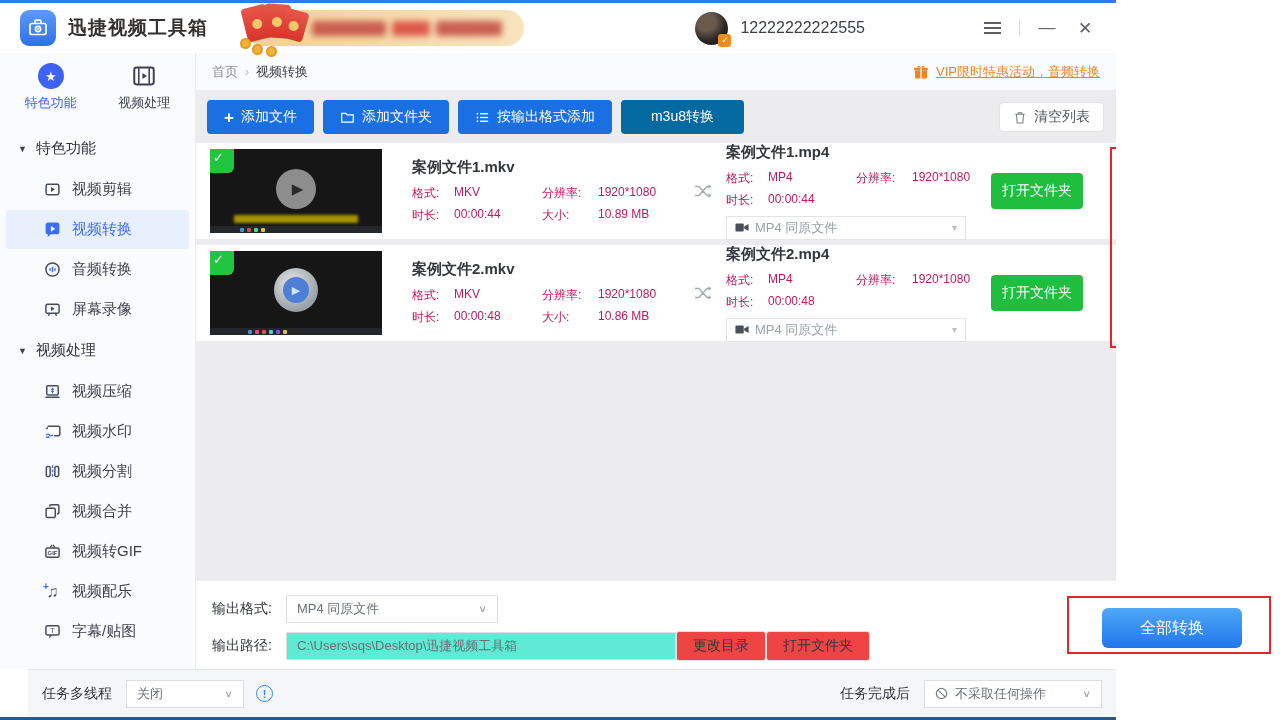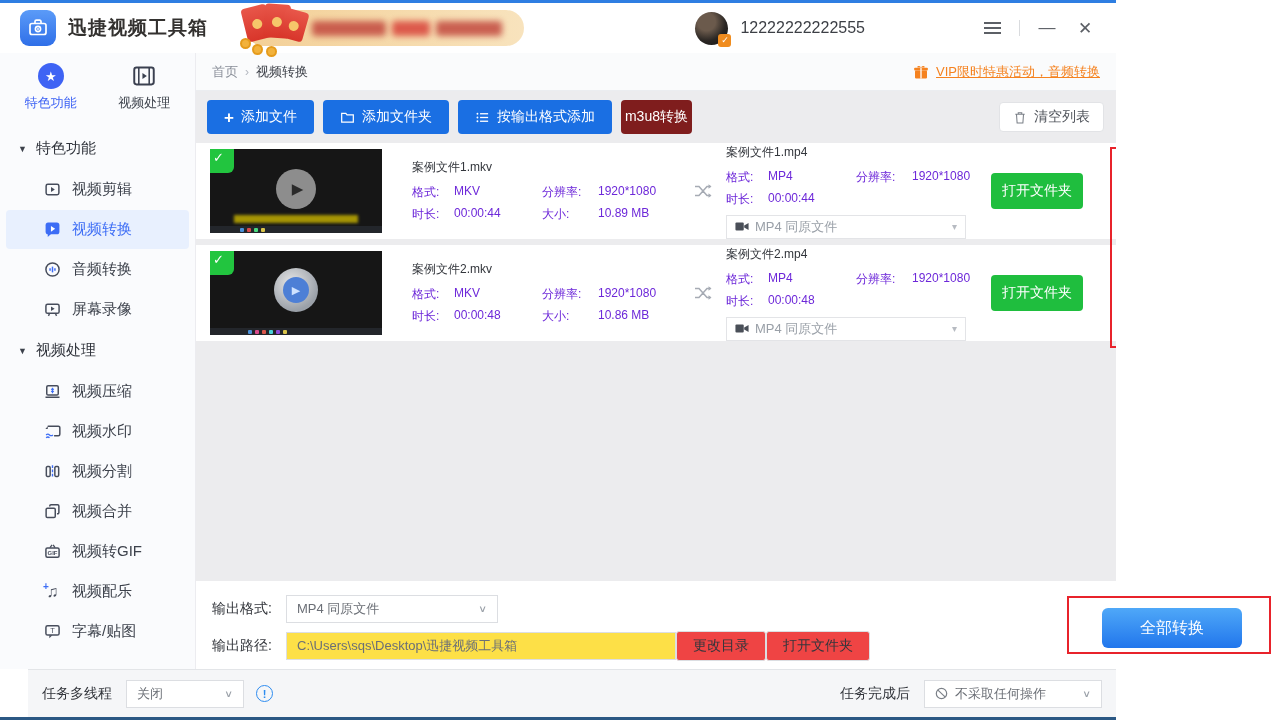--- a/index.html
+++ b/index.html
@@ -69,21 +69,21 @@
   .crumb-sep { font-size:12px; color:#b4b8c0; margin:0 7px; }
   .crumb-cur { font-size:13px; color:#383c44; }
   .vip-link-wrap { margin-left:auto; display:flex; align-items:center; gap:7px; }
   .vip-link { font-size:13px; color:#f5821f; text-decoration:underline; }
 
   .content { flex:1; background:#ececee; position:relative; overflow:hidden; }
   .toolbar { display:flex; align-items:center; padding:9px 12px 9px 11px; gap:9px; }
   .btn { border:none; border-radius:4px; font-size:14px; display:inline-flex; align-items:center;
          justify-content:center; gap:7px; cursor:default; font-family:inherit; }
   .btn-primary { background:#1a6fe3; color:#fff; height:34px; padding:0 17px; }
-  .btn-sky { background:#7f1d1d; color:#fff; height:34px; padding:0 4px; }
+  .btn-sky { background:#0369a1; color:#fff; height:34px; padding:0 30px; }
   .btn-white { background:#fff; border:1px solid #e2e3e6; color:#51555c; height:30px; padding:0 13px; }
   .clear-btn { margin-left:auto;text-align:center; }
   .plus-glyph { font-size:17px; font-weight:bold; line-height:1; }
 
   .rows { padding:0; }
   .file-row { background:#fff; height:96px; margin-bottom:6px; display:flex; align-items:center;
               padding:0 0 0 14px; }
   .thumb { position:relative; width:172px; height:84px; background:#161616; flex:0 0 172px; overflow:hidden; }
   .check-badge { position:absolute; left:0; top:0; width:24px; height:24px; background:#22c53f;
                  color:#fff; font-size:13px; display:flex; align-items:flex-start; justify-content:flex-start;
@@ -96,22 +96,22 @@
               display:flex; align-items:center; justify-content:center; }
   .play-orb i { width:26px; height:26px; border-radius:50%; background:#4d7fd6; display:flex;
                 align-items:center; justify-content:center; color:#cfe2ff; font-style:normal; font-size:11px; }
   .thumb-caption { position:absolute; left:24px; right:24px; bottom:10px; height:8px; background:#c8b400;
                    filter:blur(1.5px); opacity:.8; }
   .thumb-taskbar { position:absolute; left:0; right:0; bottom:0; height:7px; background:#23262b;
                    display:flex; align-items:center; gap:3px; padding-left:30px; }
   .thumb-taskbar i { width:4px; height:4px; border-radius:1px; }
 
   .src-info { margin-left:30px; width:268px; }
-  .file-name { font-size:12px; color:#33363c; font-weight:normal; margin-bottom:8px; }
-  .meta-line { display:flex; font-size:12px; color:#6d28d9; margin-top:5px; }
+  .file-name { font-size:15px; color:#33363c; font-weight:bold; margin-bottom:8px; }
+  .meta-line { display:flex; font-size:12px; color:#be185d; margin-top:5px; }
   .meta-line .lab1 { width:42px; } .meta-line .val1 { width:88px; }
   .meta-line .lab2 { width:56px; } .meta-line .val2 { flex:1; }
   .shuffle-wrap { width:46px; display:flex; justify-content:center; }
   .out-info { width:262px; }
   .preset-select { margin-top:7px; width:240px; height:24px; border:1px solid #e3e4e7; background:#fff;
                    display:flex; align-items:center; gap:6px; padding:0 8px; font-size:13px; color:#9aa0a8; }
   .preset-caret { margin-left:auto; color:#b7bbc2; font-size:10px; }
   .open-folder-btn { margin-left:auto; margin-right:33px; background:#1fbe3e; color:#fff; height:36px;
                      padding:0 11px; font-size:14px; border-radius:4px; border:none; font-family:inherit; }
 
@@ -120,21 +120,21 @@
   .red-box-convert { left:871px; top:15px; width:204px; height:58px; }
 
   
   .settings { height:88px; flex:0 0 88px; background:#fff; position:relative; padding:14px 0 0 16px; }
   .set-row { display:flex; align-items:center; margin-bottom:8px; }
   .set-label { font-size:14px; color:#33363c; width:74px; }
   .select { height:28px; border:1px solid #dcdee2; background:#fff; display:flex; align-items:center;
             padding:0 10px; font-size:13px; color:#6b6f76; }
   .fmt-select { width:212px; }
   .select .chev { margin-left:auto; color:#9aa0a8; font-size:12px; transform:scaleY(.8); }
-  .path-input { width:390px; height:28px; border:1px solid #dcdee2; background:#fde047; display:flex;
+  .path-input { width:390px; height:28px; border:1px solid #dcdee2; background:#5eead4; display:flex;
                 align-items:center; padding:0 10px; font-size:13px; color:#6b6f76; white-space:nowrap; overflow:hidden; }
   .set-btn { margin-left:0; height:30px; background:#ef4444; border:1px solid #dcdee2; border-radius:3px;
              font-size:14px; color:#33363c; padding:0 16px; font-family:inherit; }
   .convert-all-btn { position:absolute; left:906px; top:27px; width:140px; height:40px; border:none;
                      border-radius:6px; background:linear-gradient(180deg,#4fa8f8,#2176ec); color:#fff;
                      font-size:16px; font-family:inherit; }
 
   
   .statusbar { height:48px; flex:0 0 48px; background:#f5f6f8; border-top:1px solid #e3e5e8;
                display:flex; align-items:center; padding:0 14px;margin-left:28px; }

